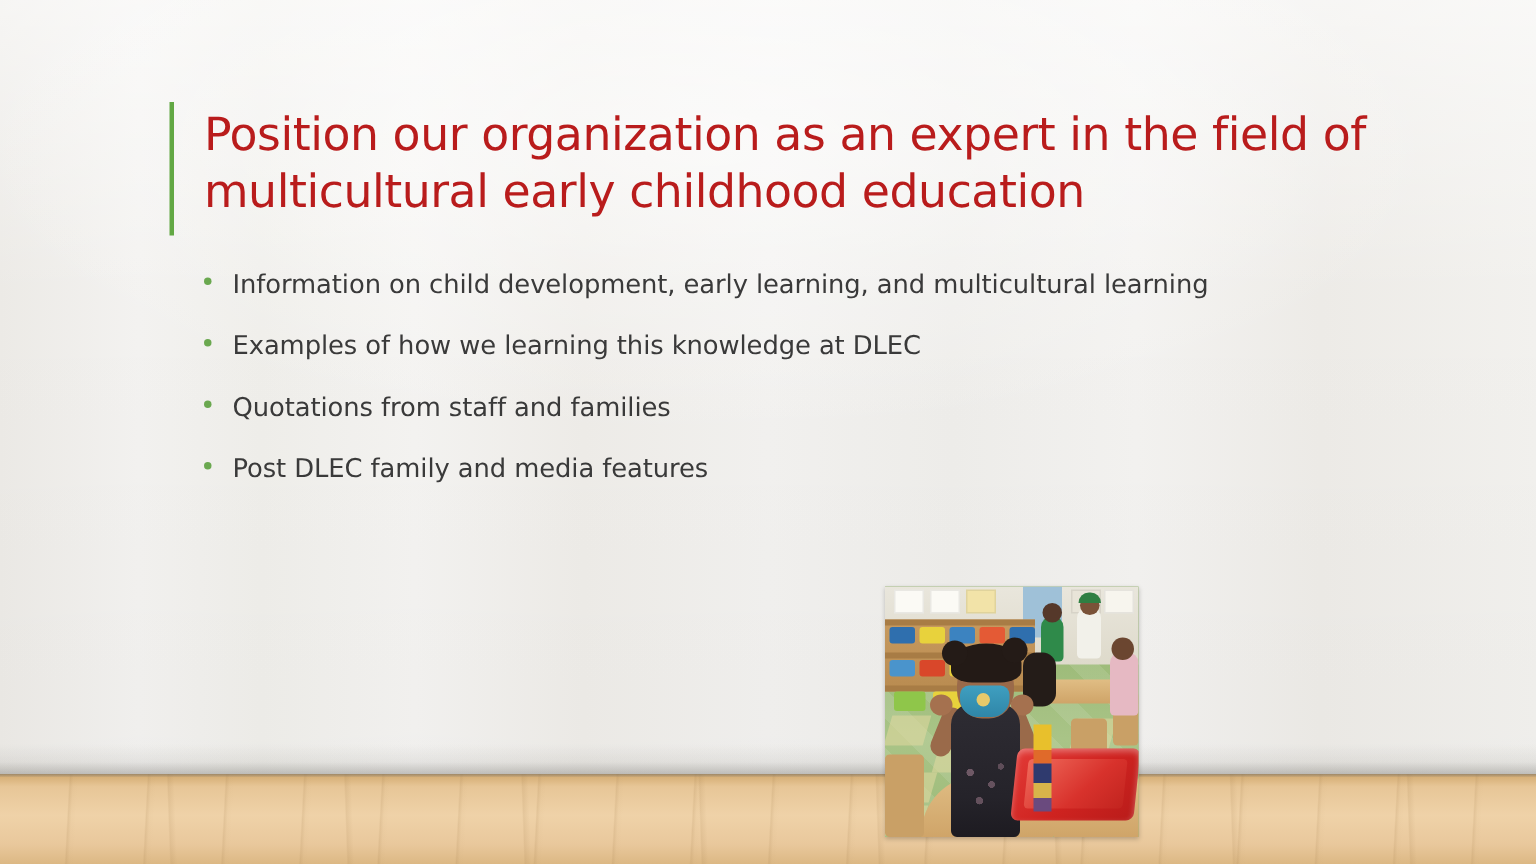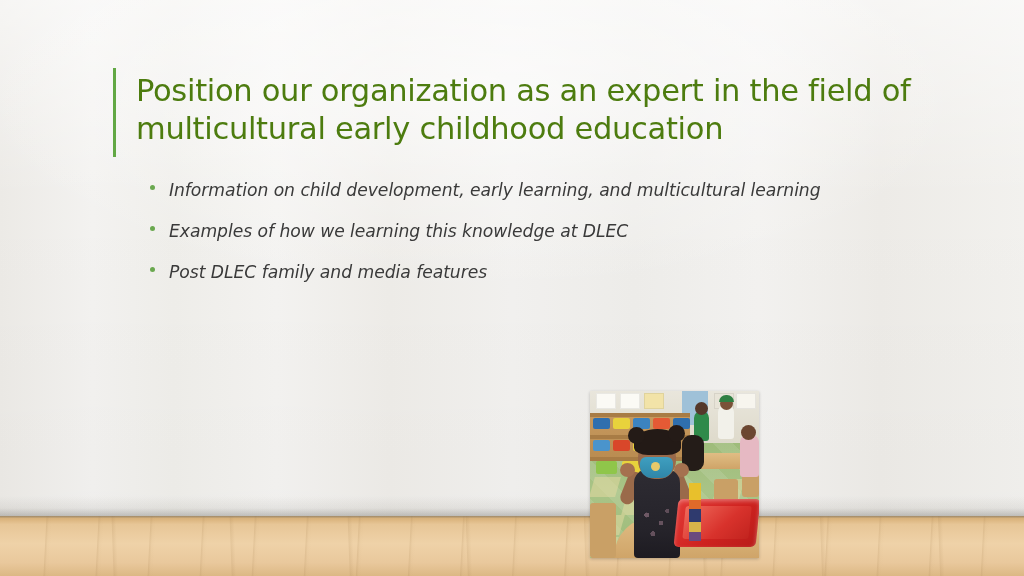--- a/index.html
+++ b/index.html
@@ -92,35 +92,34 @@
     top: 68px;
     width: 3px;
     height: 89px;
     background: #62a844;
   }
   .title {
     position: absolute;
     left: 136px;
     top: 72px;
     width: 800px;
-    color: #4d7c0f;
+    color: #b91c1c;
     font-family: "DejaVu Sans", "Liberation Sans", sans-serif;
     font-size: 30.5px;
     line-height: 38px;
     font-weight: 400;
     letter-spacing: -0.3px;
   }
 
   
   .bullets {
     position: absolute;
-    left: 147px;
+    left: 133px;
     top: 175px;
     width: 800px;
-    font-style: italic;
   }
   .bullet-row {
     position: relative;
     display: flex;
     align-items: flex-start;
     margin-bottom: 11px;
   }
   .bullet-dot {
     flex: 0 0 auto;
     width: 5px;
@@ -320,20 +319,24 @@
     <div class="bullet-row">
       <span class="bullet-dot"></span>
       <span class="bullet-text">Information on child development, early learning, and multicultural learning</span>
     </div>
     <div class="bullet-row">
       <span class="bullet-dot"></span>
       <span class="bullet-text">Examples of how we learning this knowledge at DLEC</span>
     </div>
     <div class="bullet-row">
       <span class="bullet-dot"></span>
+      <span class="bullet-text">Quotations from staff and families</span>
+    </div>
+    <div class="bullet-row">
+      <span class="bullet-dot"></span>
       <span class="bullet-text">Post DLEC family and media features</span>
     </div>
   </div>
 
   <div class="photo">
     <div class="photo-inner">
 
       <div class="ph-floor"></div>
       <div class="ph-tile" style="left:2px;  top:86px;"></div>
       <div class="ph-tile" style="left:6px;  top:124px;"></div>

